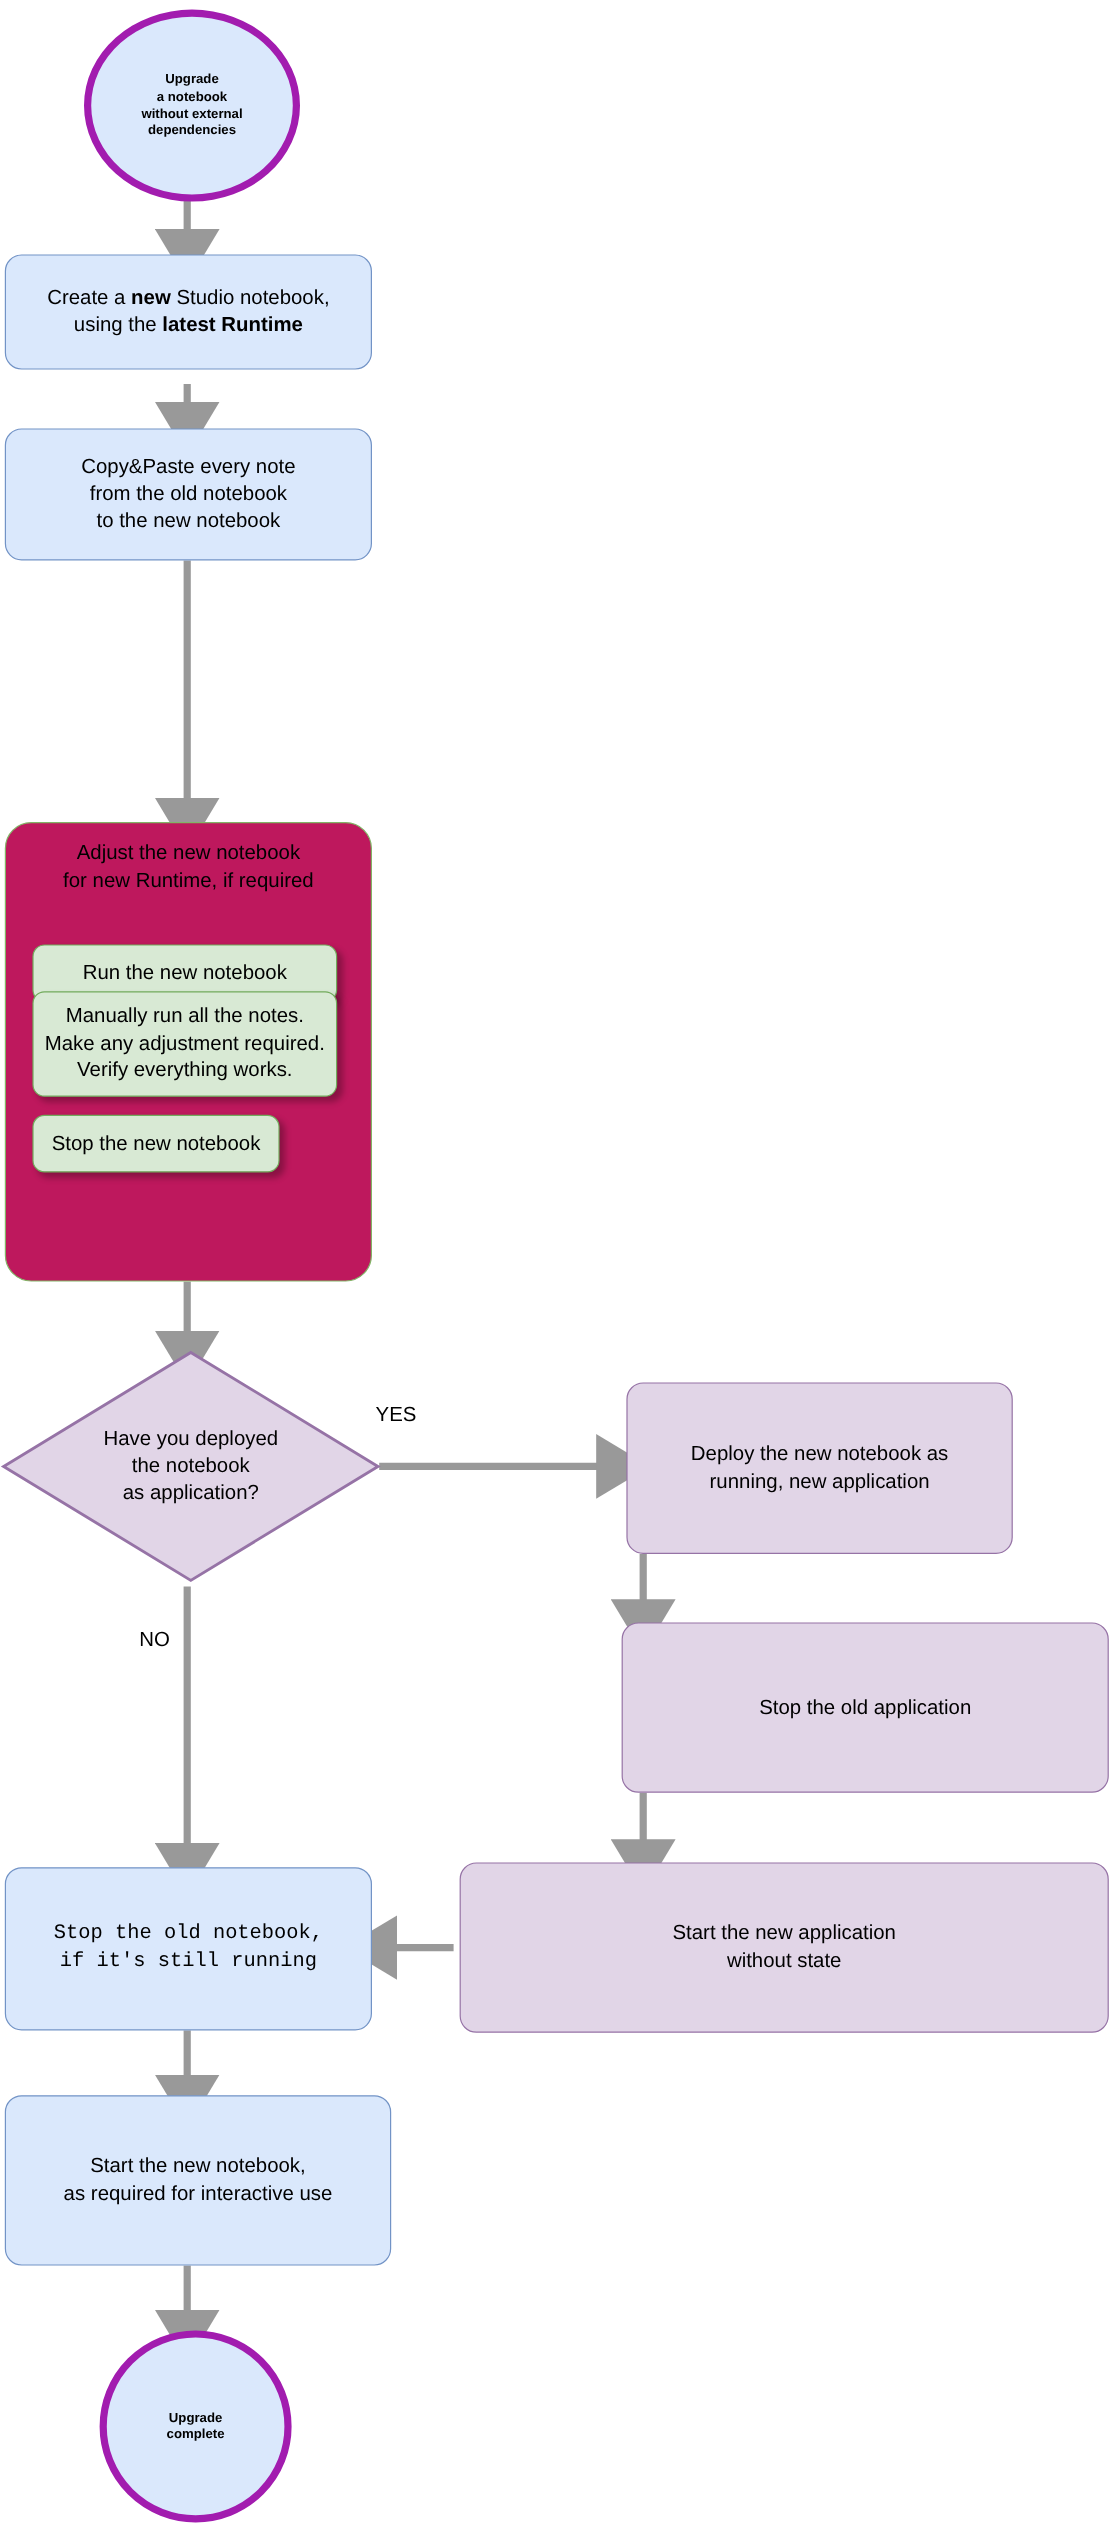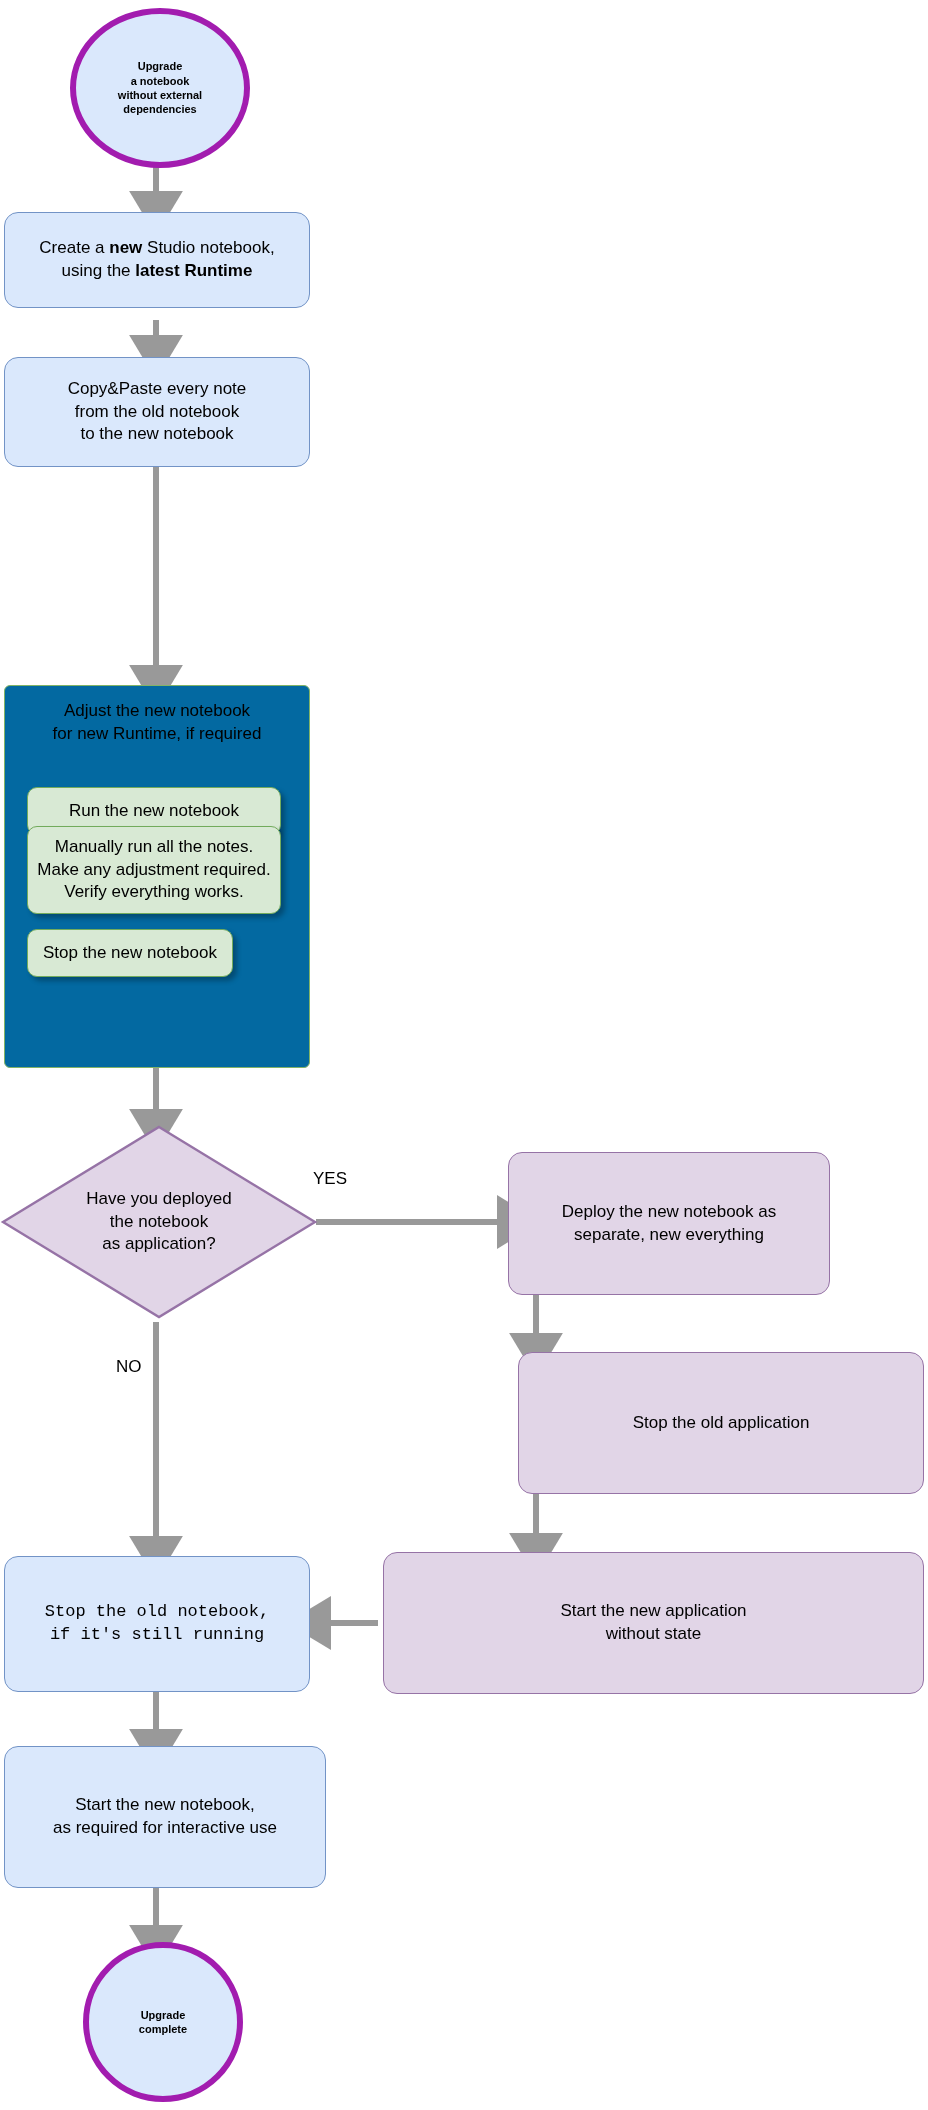--- a/index.html
+++ b/index.html
@@ -72,23 +72,23 @@
     justify-content: center;
     text-align: center;
     font-size: 17px;
     line-height: 1.35;
     color: #000;
   }
 
   
   .group-green {
     position: absolute;
-    background: #0369a1;
+    background: #be185d;
     border: 1.6px solid #82b366;
-    border-radius: 6px;
+    border-radius: 22px;
   }
   .group-title {
     position: absolute;
     left: 0;
     top: 14px;
     width: 100%;
     text-align: center;
     font-size: 17px;
     line-height: 1.35;
     color: #000;
@@ -209,24 +209,24 @@
         <span>Have you deployed</span><br>
         <span>the notebook</span><br>
         <span>as application?</span>
       </div>
     </div>
   </div>
 
   <div class="edge-label" style="left:313px; top:1169px;">YES</div>
   <div class="edge-label" style="left:116px; top:1357px;">NO</div>
 
-  <div class="node process-purple" style="left:508px; top:1152px; width:322px; height:143px;">
+  <div class="node process-purple" style="left:522px; top:1152px; width:322px; height:143px;">
     <div>
       <span>Deploy the new notebook as</span><br>
-      <span>separate, new everything</span>
+      <span>running, new application</span>
     </div>
   </div>
 
   <div class="node process-purple" style="left:518px; top:1352px; width:406px; height:142px;">
     <span>Stop the old application</span>
   </div>
 
   <div class="node process-purple" style="left:383px; top:1552px; width:541px; height:142px;">
     <div>
       <span>Start the new application</span><br>

